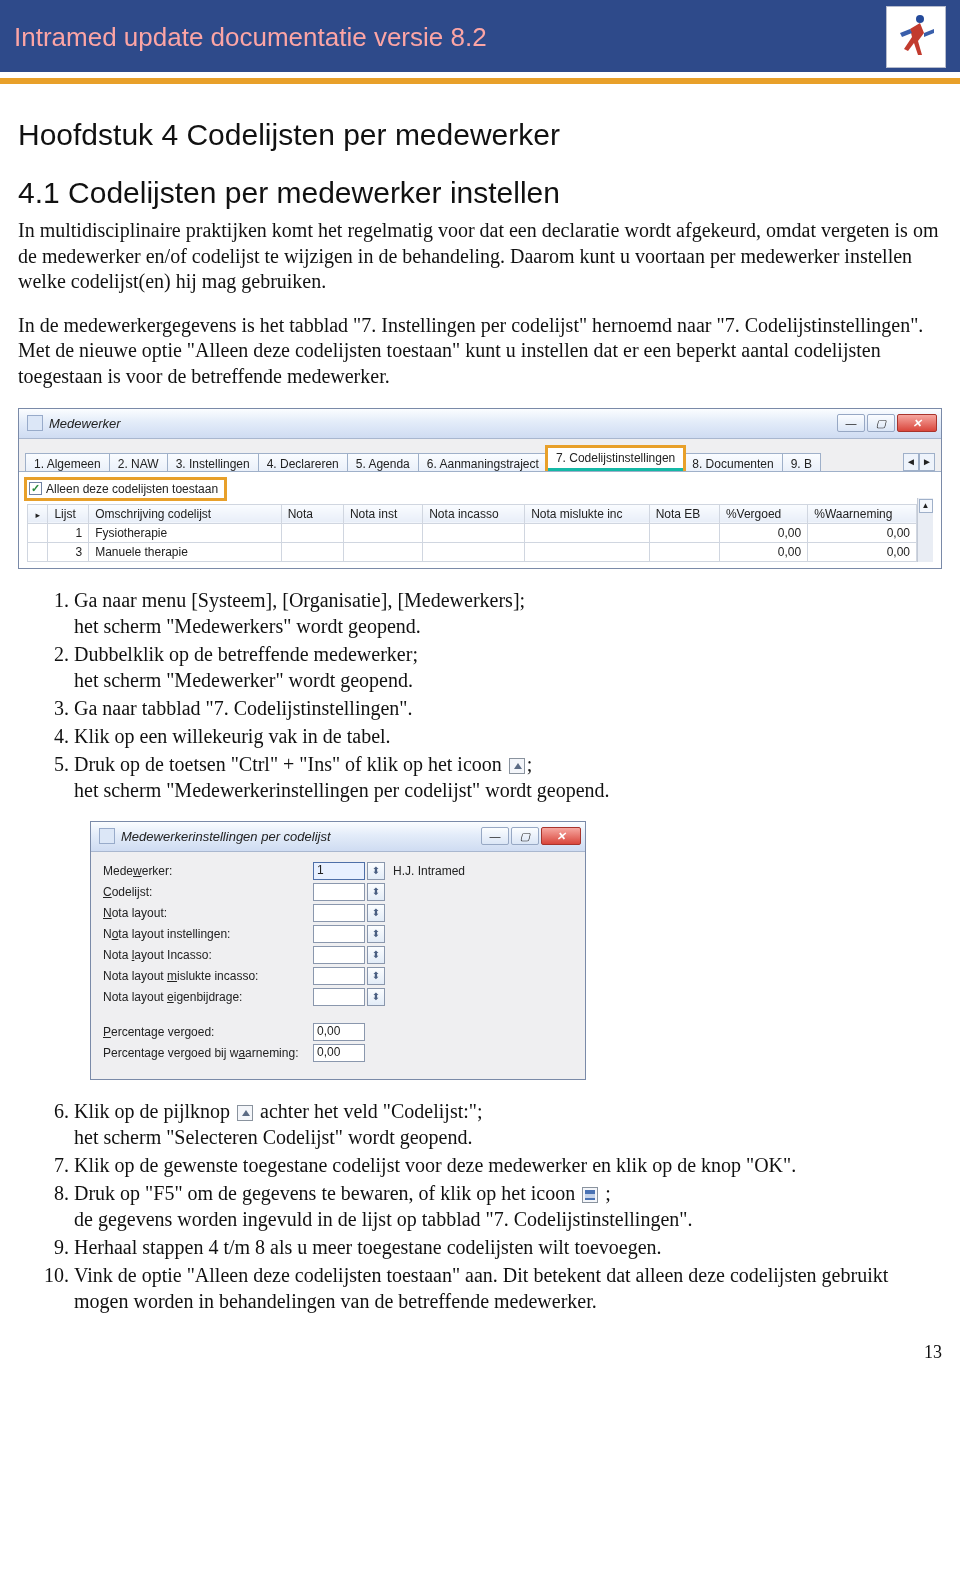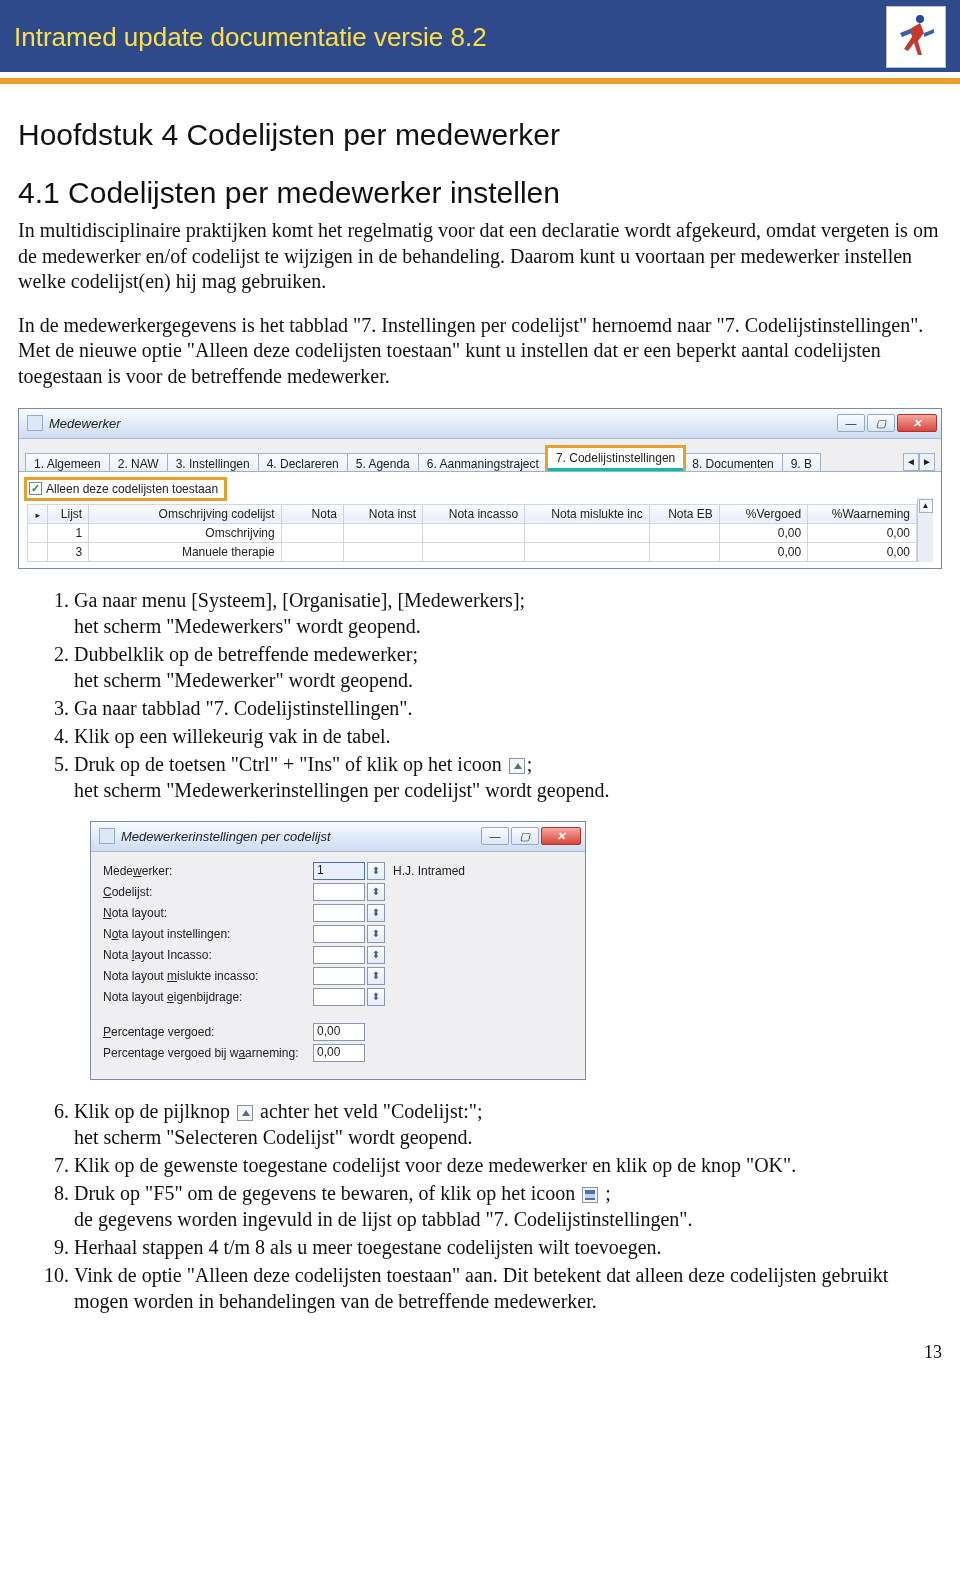--- a/index.html
+++ b/index.html
@@ -9,21 +9,21 @@
     background: #fff;
     color: #111;
     width: 960px;
   }
   .page {
     padding: 0 18px 30px 18px;
   }
   
   .banner {
     background: #2e4a8a;
-    color: #fde047;
+    color: #fca5a5;
     padding: 6px 14px 4px 14px;
     font-family: Verdana, Geneva, sans-serif;
     font-size: 26px;
     display: flex;
     align-items: center;
     justify-content: space-between;
     margin: 0 -18px;
   }
   .banner-logo {
     width: 60px;
@@ -203,21 +203,21 @@
     border-collapse: collapse;
     width: 100%;
     margin-top: 6px;
     font-size: 12px;
     table-layout: fixed;
   }
   table.grid th, table.grid td {
     border: 1px solid #d0d6e0;
     padding: 2px 6px;
     background: #fff;
-    text-align: right;
+    text-align: left;
     overflow: hidden;
     white-space: nowrap;
   }
   table.grid th {
     background: linear-gradient(#fafcff,#e8eef8);
     font-weight: normal;
   }
   table.grid th.iconcol, table.grid td.iconcol { width: 16px; padding: 0; text-align:center; }
   table.grid td.num { text-align: right; }
   .scrollcol {
@@ -342,21 +342,21 @@
                   <th>Nota mislukte inc</th>
                   <th>Nota EB</th>
                   <th>%Vergoed</th>
                   <th>%Waarneming</th>
                 </tr>
               </thead>
             <tbody id="gridbody1">
                 <tr>
                   <td class="iconcol"></td>
                   <td class="num">1</td>
-                  <td>Omschrijving</td>
+                  <td>Fysiotherapie</td>
                   <td></td>
                   <td></td>
                   <td></td>
                   <td></td>
                   <td></td>
                   <td class="num">0,00</td>
                   <td class="num">0,00</td>
                 </tr>
                 <tr>
                   <td class="iconcol"></td>

